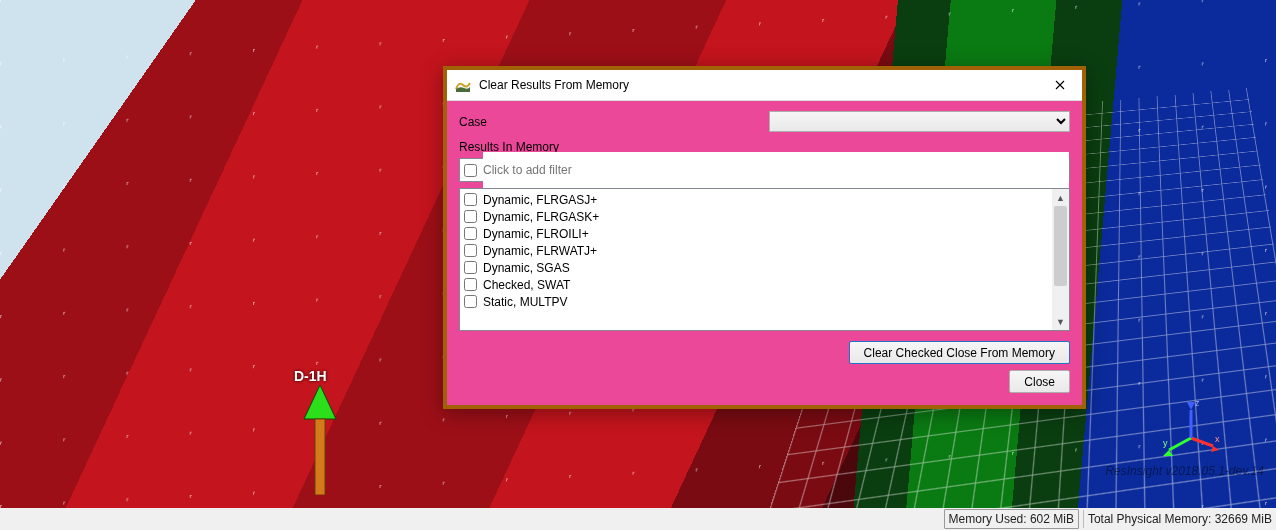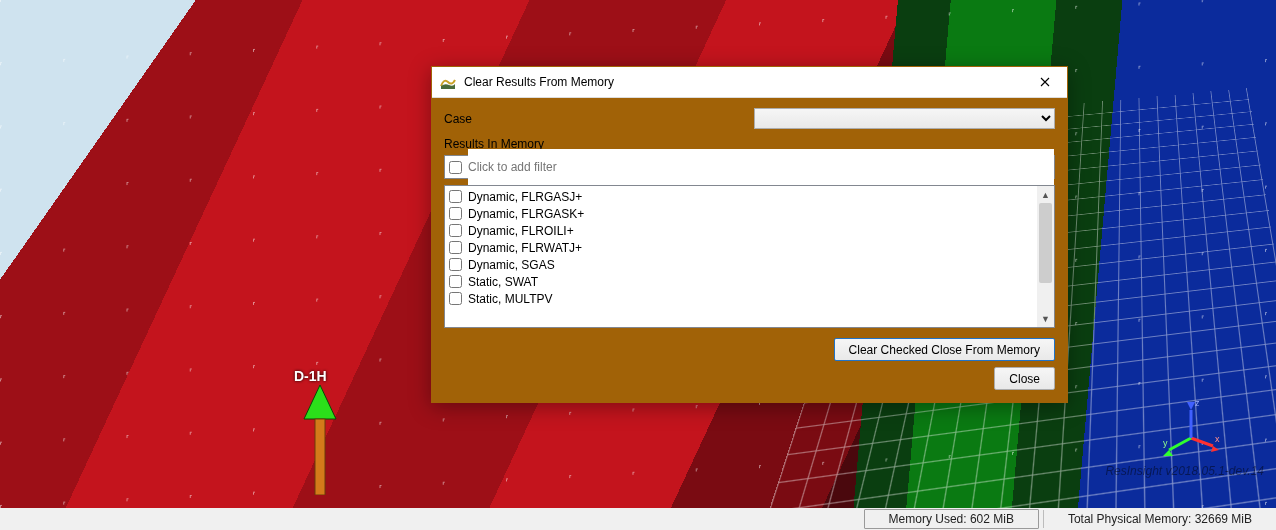--- a/index.html
+++ b/index.html
@@ -24,21 +24,21 @@
       linear-gradient(90deg,rgba(255,255,255,.8) 0 1px,transparent 1px 100%);
     background-size:22px 22px;
     transform:perspective(600px) rotateX(35deg) rotateZ(-8deg);
     transform-origin:right center;
   }
   .well-label{position:absolute;left:294px;top:368px;color:#fff;font-size:14px;font-weight:600;text-shadow:0 0 3px #000;pointer-events:none;}
   .well-arrow{position:absolute;left:300px;top:385px;pointer-events:none;}
   .watermark{position:absolute;right:12px;bottom:30px;color:rgba(0,0,0,.45);font-size:12px;font-style:italic;pointer-events:none;}
   .triad{position:absolute;right:55px;bottom:50px;pointer-events:none;}
   
-  .dialog{position:absolute;left:431px;top:66px;width:635px;background:#a16207;border:1px solid #a16207;box-shadow:0 4px 20px rgba(0,0,0,.35);}
+  .dialog{position:absolute;left:443px;top:66px;width:635px;background:#ec4899;border:4px solid #a16207;box-shadow:0 4px 20px rgba(0,0,0,.35);}
   .titlebar{height:30px;background:#fff;border-bottom:1px solid #ddd;display:flex;align-items:center;padding-left:8px;}
   .titlebar .appicon{width:16px;height:16px;margin-right:8px;}
   .titlebar .title{flex:1;font-size:12px;color:#000;}
   .titlebar .close{width:45px;height:30px;display:flex;align-items:center;justify-content:center;}
   .body{padding:10px 12px 12px 12px;}
   .row{display:flex;align-items:center;margin-bottom:8px;}
   .row .lab{flex:0 0 310px;font-size:12px;color:#000;}
   select.case{flex:1;height:21px;border:1px solid #adadad;background:linear-gradient(#f6f6f6,#e9e9e9);font-size:12px;}
   .section-lab{font-size:12px;color:#000;margin-bottom:4px;}
   .filter-row{display:flex;align-items:center;border:1px solid #828790;background:#fff;margin-bottom:6px;height:22px;}
@@ -51,21 +51,21 @@
   .item span{font-size:12px;color:#000;white-space:nowrap;}
   .vscroll{position:absolute;right:0;top:0;bottom:0;width:17px;background:#f0f0f0;display:flex;flex-direction:column;}
   .vscroll .btn{height:17px;display:flex;align-items:center;justify-content:center;color:#555;font-size:9px;}
   .vscroll .track{flex:1;position:relative;}
   .vscroll .thumb{position:absolute;left:2px;right:2px;top:0;height:75%;background:#cdcdcd;border-radius:2px;}
   .buttons{display:flex;justify-content:flex-end;gap:6px;margin-top:10px;}
   .buttons button{height:23px;padding:0 14px;font-size:12px;border:1px solid #adadad;background:linear-gradient(#f6f6f6,#e9e9e9);border-radius:2px;}
   .buttons button.primary{border-color:#2173c7;}
   
   .statusbar{position:absolute;left:0;bottom:0;width:1276px;height:22px;background:#f0f0f0;display:flex;align-items:center;justify-content:flex-end;font-size:12px;}
-  .statusbar .cell{padding:0 24px;border-left:1px solid #bcbcbc;height:18px;line-height:18px;color:#222;}
+  .statusbar .cell{padding:0 4px;border-left:1px solid #bcbcbc;height:18px;line-height:18px;color:#222;}
   .statusbar .cell.box{border:1px solid #9a9a9a;border-radius:1px;margin-right:4px;}
 </style>
 </head>
 <body>
 
 <div class="viewport">
   <div class="mesh"></div>
   <div class="mesh2"></div>
   <div class="well-label">D-1H</div>
   <svg class="well-arrow" width="40" height="110" viewBox="0 0 40 110">
@@ -128,21 +128,21 @@
           <div class="item">
             <input type="checkbox" style="">
             <span>Dynamic, FLRWATJ+</span>
           </div>
           <div class="item">
             <input type="checkbox" style="">
             <span>Dynamic, SGAS</span>
           </div>
           <div class="item">
             <input type="checkbox" style="">
-            <span>Static, SWAT</span>
+            <span>Checked, SWAT</span>
           </div>
           <div class="item">
             <input type="checkbox" style="">
             <span>Static, MULTPV</span>
           </div>
         </div>
       <div class="vscroll">
         <div class="btn">▲</div>
         <div class="track">
             <div class="thumb"></div>

